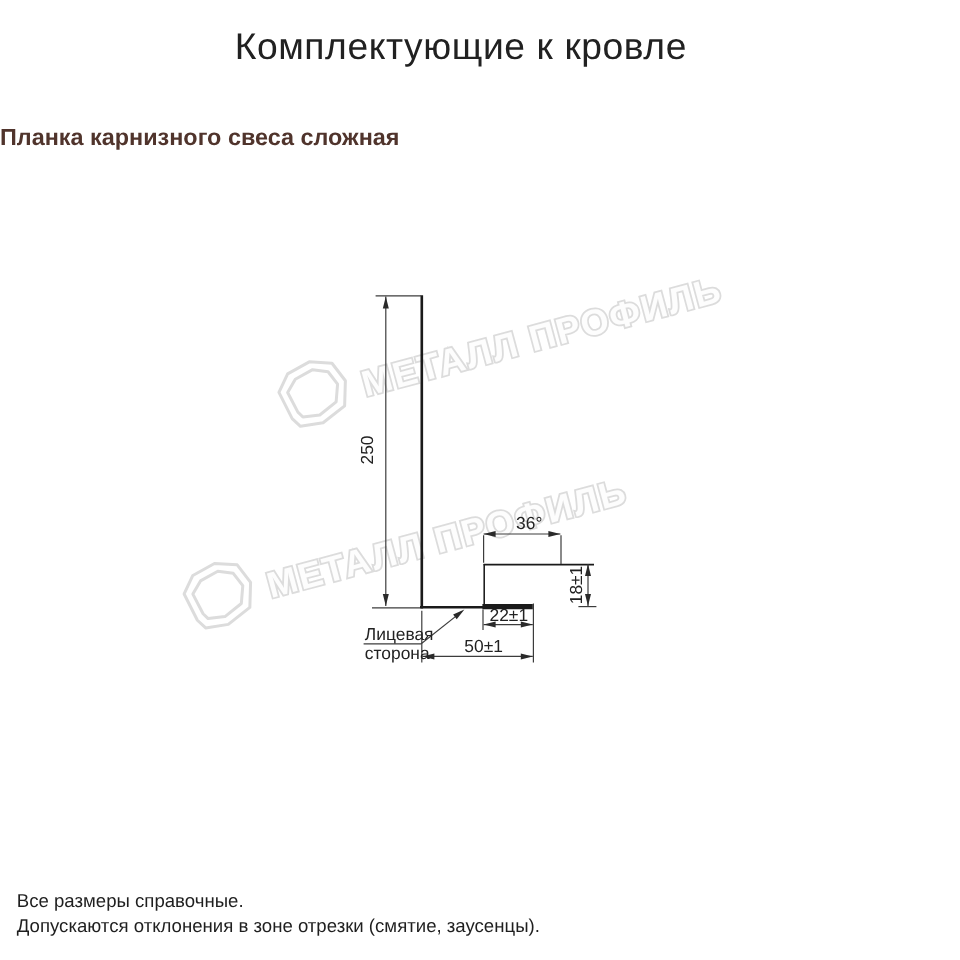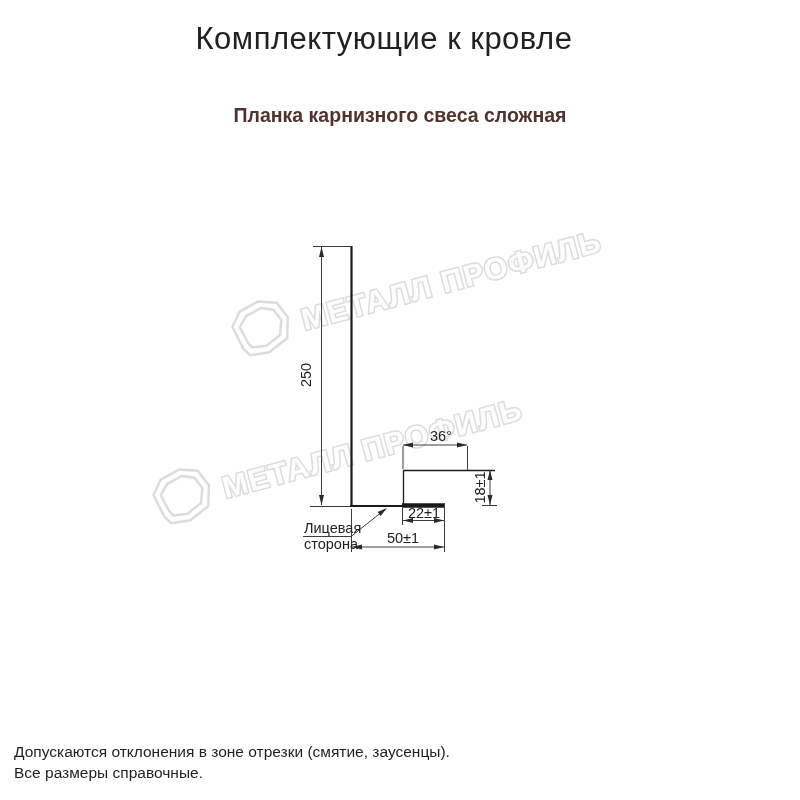--- a/index.html
+++ b/index.html
@@ -7,21 +7,21 @@
     position:relative;width:800px;height:800px;background:#ffffff;
     margin:0 auto;overflow:hidden;
     font-family:"Liberation Sans","DejaVu Sans",sans-serif;
   }
   .abs{position:absolute;}
   #main-title{
     top:20px;left:0;width:768px;text-align:center;
     font-size:31px;line-height:38px;color:#212121;letter-spacing:0.5px;
   }
   #product-block{
-    top:103px;left:0;width:800px;text-align:center;
+    top:103px;left:0;width:800px;
     font-size:19.5px;line-height:25px;font-weight:700;color:#50342c;
   }
   #footer-block{
     top:741px;left:14px;width:760px;text-align:left;
     font-size:15.5px;line-height:21px;color:#1f1f1f;
   }
   svg{display:block;}
   .wm{overflow:visible;}
   .wm text{
     font-family:"Liberation Sans","DejaVu Sans",sans-serif;
@@ -125,17 +125,17 @@
     <g>
       <line class="dimline" x1="303" y1="536.5" x2="351" y2="536.5"></line>
       <line class="dimline" x1="351" y1="536.5" x2="385" y2="509.5"></line>
       <polygon class="dimarrow" points="387,508 380.6,516.1 377.6,512.1"></polygon>
       <text class="dimtext" x="304" y="533" font-size="12.5">Лицевая</text>
       <text class="dimtext" x="304" y="549" font-size="12.5">сторона</text>
     </g>
   </svg>
 
   <div id="footer-block" class="abs">
+    <div>Все размеры справочные.</div>
     <div>Допускаются отклонения в зоне отрезки (смятие, заусенцы).</div>
-    <div>Все размеры справочные.</div>
   </div>
 
 </div>
 
 </body></html>

